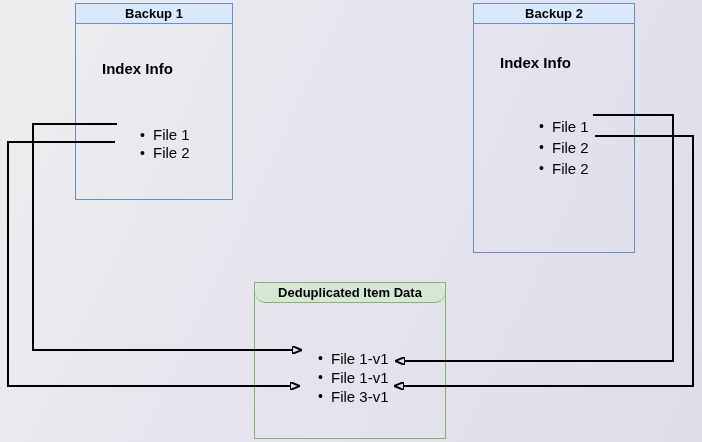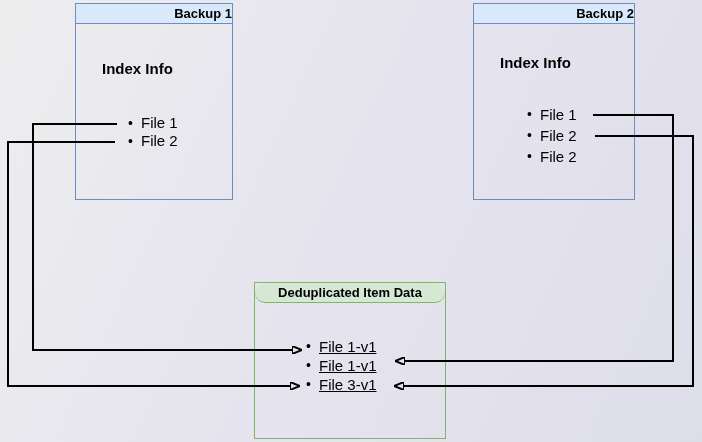--- a/index.html
+++ b/index.html
@@ -25,44 +25,44 @@
     z-index:2;
   }
   .box.blue{border:1.5px solid var(--blue_border);}
   .box.green{border:1.5px solid var(--green_border);}
   .box-header{
     box-sizing:border-box;
     height:20px;line-height:19px;
     text-align:center;
     font-size:13px;font-weight:bold;color:#000;
   }
-  .blue .box-header{background:var(--blue_fill);border-bottom:1.5px solid var(--blue_border);text-align:right;}
+  .blue .box-header{background:var(--blue_fill);border-bottom:1.5px solid var(--blue_border);}
   .green .box-header{background:var(--green_fill);border-bottom:1.5px solid var(--green_border);border-radius:10px;}
   .index-label{
     position:absolute;
     font-size:15px;color:#000;white-space:nowrap;font-weight:bold;
   }
   .filelist{
     position:absolute;
-    margin:0;padding:0;list-style:none;
+    margin:12px;padding:0;list-style:none;
     font-size:15px;color:#000;
   }
   .filelist li{
     position:relative;
     padding-left:13px;
     white-space:nowrap;
   }
   .filelist li::before{
     content:"\2022";
     position:absolute;left:0;top:0;
     font-size:14px;
   }
   .b1-list li{line-height:18px;}
   .b2-list li{line-height:21px;}
-  .dd-list li{line-height:19px;text-decoration:underline;}
+  .dd-list li{line-height:19px;}
 </style>
 </head>
 <body>
 
 <div class="canvas">
 
   <svg class="wires" viewBox="0 0 702 442" xmlns="http://www.w3.org/2000/svg">
     <defs>
       <marker id="arrowhead" markerUnits="userSpaceOnUse" markerWidth="10" markerHeight="8" refX="1" refY="4" orient="auto">
         <path d="M0,0 L10,4 L0,8 Z" fill="#000"></path>
@@ -76,21 +76,21 @@
 
   <div class="box blue" style="left:75px;top:3px;width:158px;height:197px">
     <div class="box-header">Backup 1</div>
     <div class="index-label" style="left:26px;top:56px">Index Info</div>
     <ul class="filelist b1-list" style="left:52px;top:110px">
       <li>File 1</li>
       <li>File 2</li>
     </ul>
   </div>
 
-  <div class="box blue" style="left:473px;top:3px;width:162px;height:197px">
+  <div class="box blue" style="left:473px;top:3px;width:162px;height:250px">
     <div class="box-header">Backup 2</div>
     <div class="index-label" style="left:26px;top:50px">Index Info</div>
     <ul class="filelist b2-list" style="left:53px;top:100px">
       <li>File 1</li>
       <li>File 2</li>
       <li>File 2</li>
     </ul>
   </div>
 
   <div class="box green" style="left:254px;top:282px;width:192px;height:157px">

